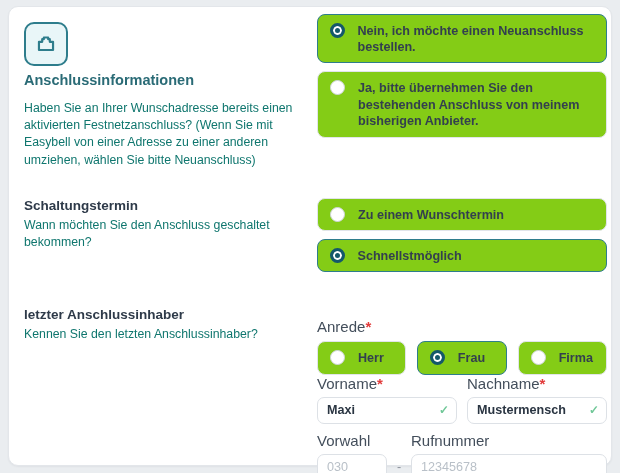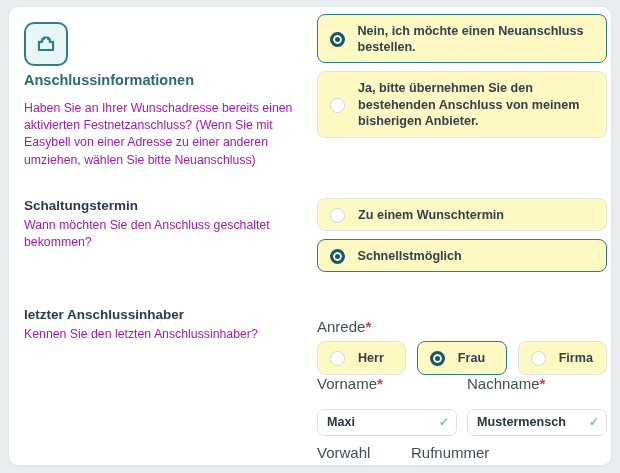--- a/index.html
+++ b/index.html
@@ -29,47 +29,47 @@
     width:44px; height:44px; margin-top:8px; margin-bottom:6px;
     border:2px solid #2e7d8c; border-radius:10px;
     background:#e9f6f8;
     display:flex; align-items:center; justify-content:center;
   }
   .icon-box svg { width:26px; height:26px; stroke:#2e7d8c; fill:none;
     stroke-width:2; stroke-linejoin:round; stroke-linecap:round; }
 
   h1.section-title { font-size:14.5px; font-weight:bold; color:#2a6b76; margin:4px 0 12px; }
   h2.section-title { font-size:13.5px; font-weight:bold; color:#2e3a49; margin:0 0 4px; }
-  p.section-desc  { font-size:12.3px; line-height:1.4; color:#a21caf; }
+  p.section-desc  { font-size:12.3px; line-height:1.4; color:#0f766e; }
 
   .opt-stack { display:flex; flex-direction:column; gap:8px; }
   .opt {
-    display:flex; align-items:center; gap:13px;
-    background:#fef9c3; border:1px solid #e1e5ea; border-radius:8px;
+    display:flex; align-items:flex-start; gap:13px;
+    background:#84cc16; border:1px solid #e1e5ea; border-radius:8px;
     padding:7px 12px; cursor:pointer; min-height:30px;
   }
   .opt.selected { border:1.5px solid #2e7d8c; padding:6.5px 11.5px; }
   .opt .lbl { font-size:12.6px; font-weight:600; color:#33404e; line-height:1.32; padding-top:1px; }
   .radio {
     flex:none; width:15px; height:15px; border-radius:50%;
     border:1.5px solid #ced4da; background:#fff; margin-top:1px;
   }
   .radio.on {
     border:3px solid #14586a; background:#14586a;
     box-shadow:inset 0 0 0 2px #ffffff;
   }
   .grid2 { display:grid; grid-template-columns:1fr 1fr; gap:11px; }
   .grid3 { display:grid; grid-template-columns:1fr 1fr 1fr; gap:11px; margin-top:6px; }
 
   .field-label { font-size:15px; color:#434e5b; font-weight:400; }
   .req { color:#e23b3b; font-weight:bold; }
   .mt11 { margin-top:11px; }
   .mt10 { margin-top:10px; }
 
-  .input-wrap { position:relative; margin-top:17px; }
+  .input-wrap { position:relative; margin-top:5px; }
   input.text {
     width:100%; height:27px; border:1px solid #dde1e6; border-radius:7px;
     padding:0 22px 0 9px; font-size:12.6px; color:#2a3542;
     font-family:"Liberation Sans", sans-serif; font-weight:600; outline:none;
     background:#fff;
   }
   input.text.empty { padding-right:9px; font-weight:400; }
   input.text::placeholder { color:#b9c0c8; font-weight:400; }
   .check {
     position:absolute; right:8px; top:50%; transform:translateY(-50%);

